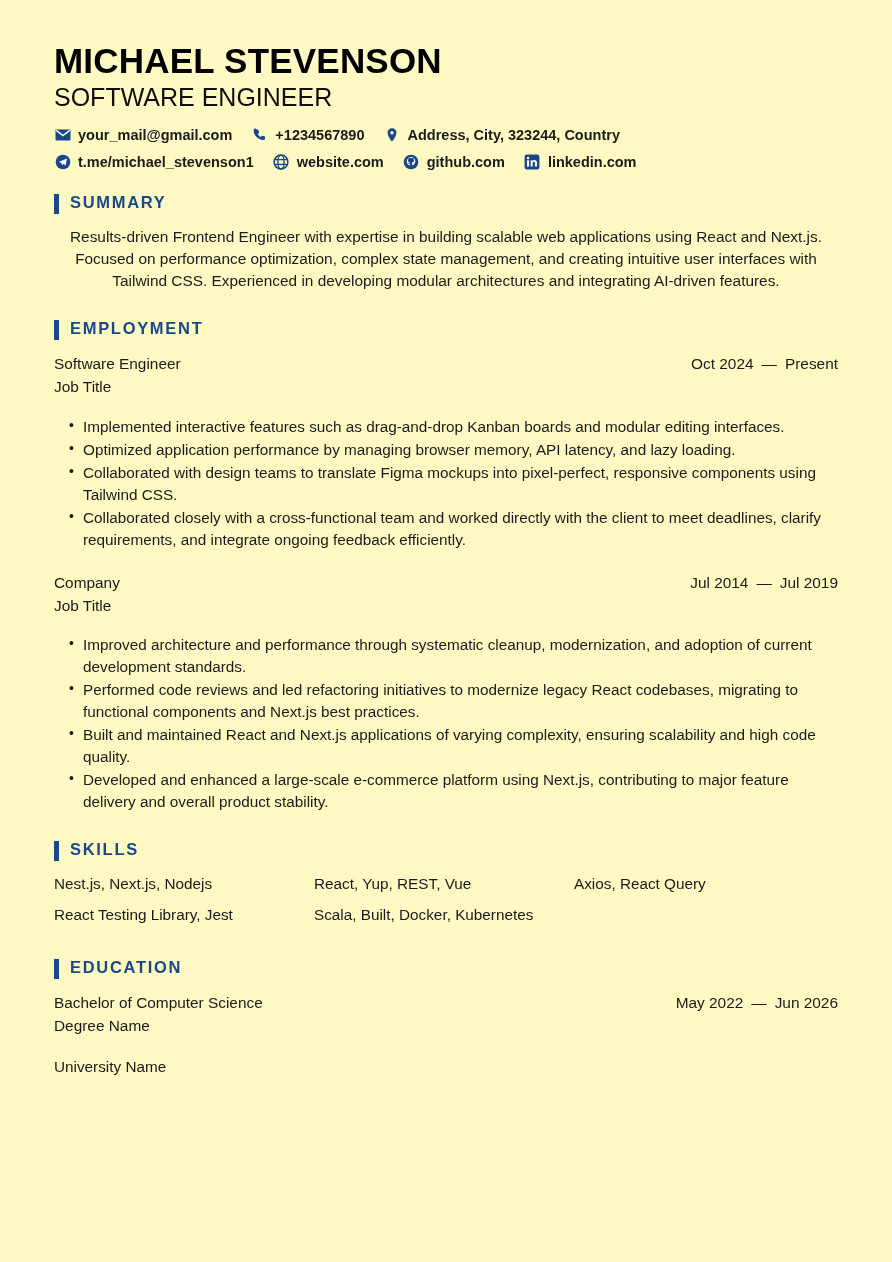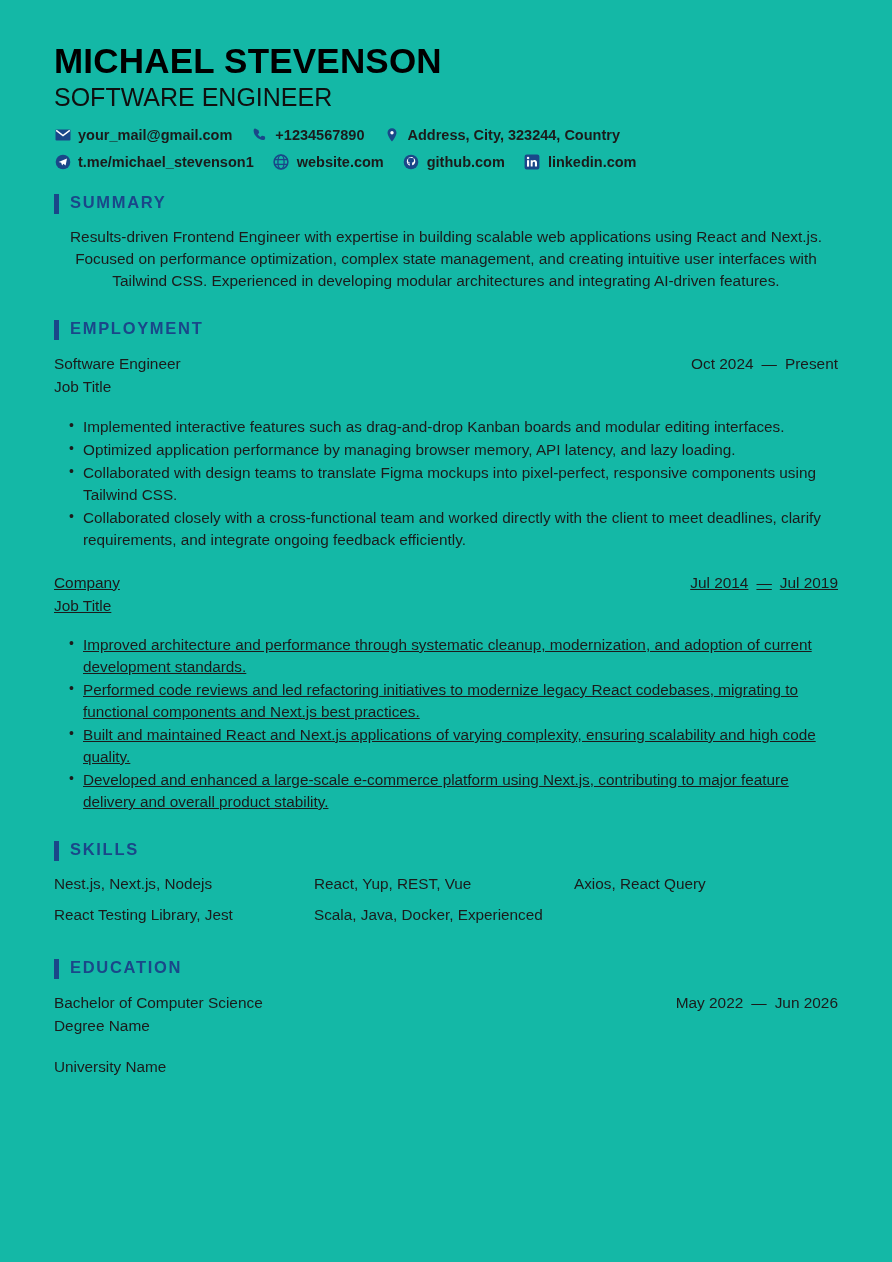--- a/index.html
+++ b/index.html
@@ -13,21 +13,21 @@
   body {
     font-family: "Liberation Sans", sans-serif;
     color: #1b1b1b;
     -webkit-font-smoothing: antialiased;
   }
 
   .page {
     position: relative;
     width: 892px;
     height: 1262px;
-    background: #14b8a6;
+    background: #fef9c3;
     padding: 40px 54px 0 54px;
   }
 
   
   .name {
     font-size: 35px;
     font-weight: 700;
     letter-spacing: 0.2px;
     line-height: 1.18;
     color: #000000;
@@ -111,21 +111,21 @@
     font-size: 15.4px;
     line-height: 1.43;
     color: #1b1b1b;
     max-width: 790px;
     text-align: center;
   }
 
   
   .entry { margin-bottom: 0; }
 
-  .entry + .entry { margin-top: 20px; text-decoration: underline; }
+  .entry + .entry { margin-top: 20px; }
 
   .entry-top {
     display: flex;
     justify-content: space-between;
     align-items: baseline;
   }
 
   .entry-org {
     font-size: 15.4px;
     line-height: 1.5;
@@ -342,21 +342,21 @@
   <div class="section section--skills">
     <div class="section-head">
       <div class="section-bar"></div>
       <div class="section-title">SKILLS</div>
     </div>
     <div class="skills-grid">
       <div class="skill-cell">Nest.js, Next.js, Nodejs</div>
       <div class="skill-cell">React, Yup, REST, Vue</div>
       <div class="skill-cell">Axios, React Query</div>
       <div class="skill-cell">React Testing Library, Jest</div>
-      <div class="skill-cell">Scala, Java, Docker, Experienced</div>
+      <div class="skill-cell">Scala, Built, Docker, Kubernetes</div>
     </div>
   </div>
 
   <div class="section section--education">
     <div class="section-head">
       <div class="section-bar"></div>
       <div class="section-title">EDUCATION</div>
     </div>
 
     <div class="entry">

